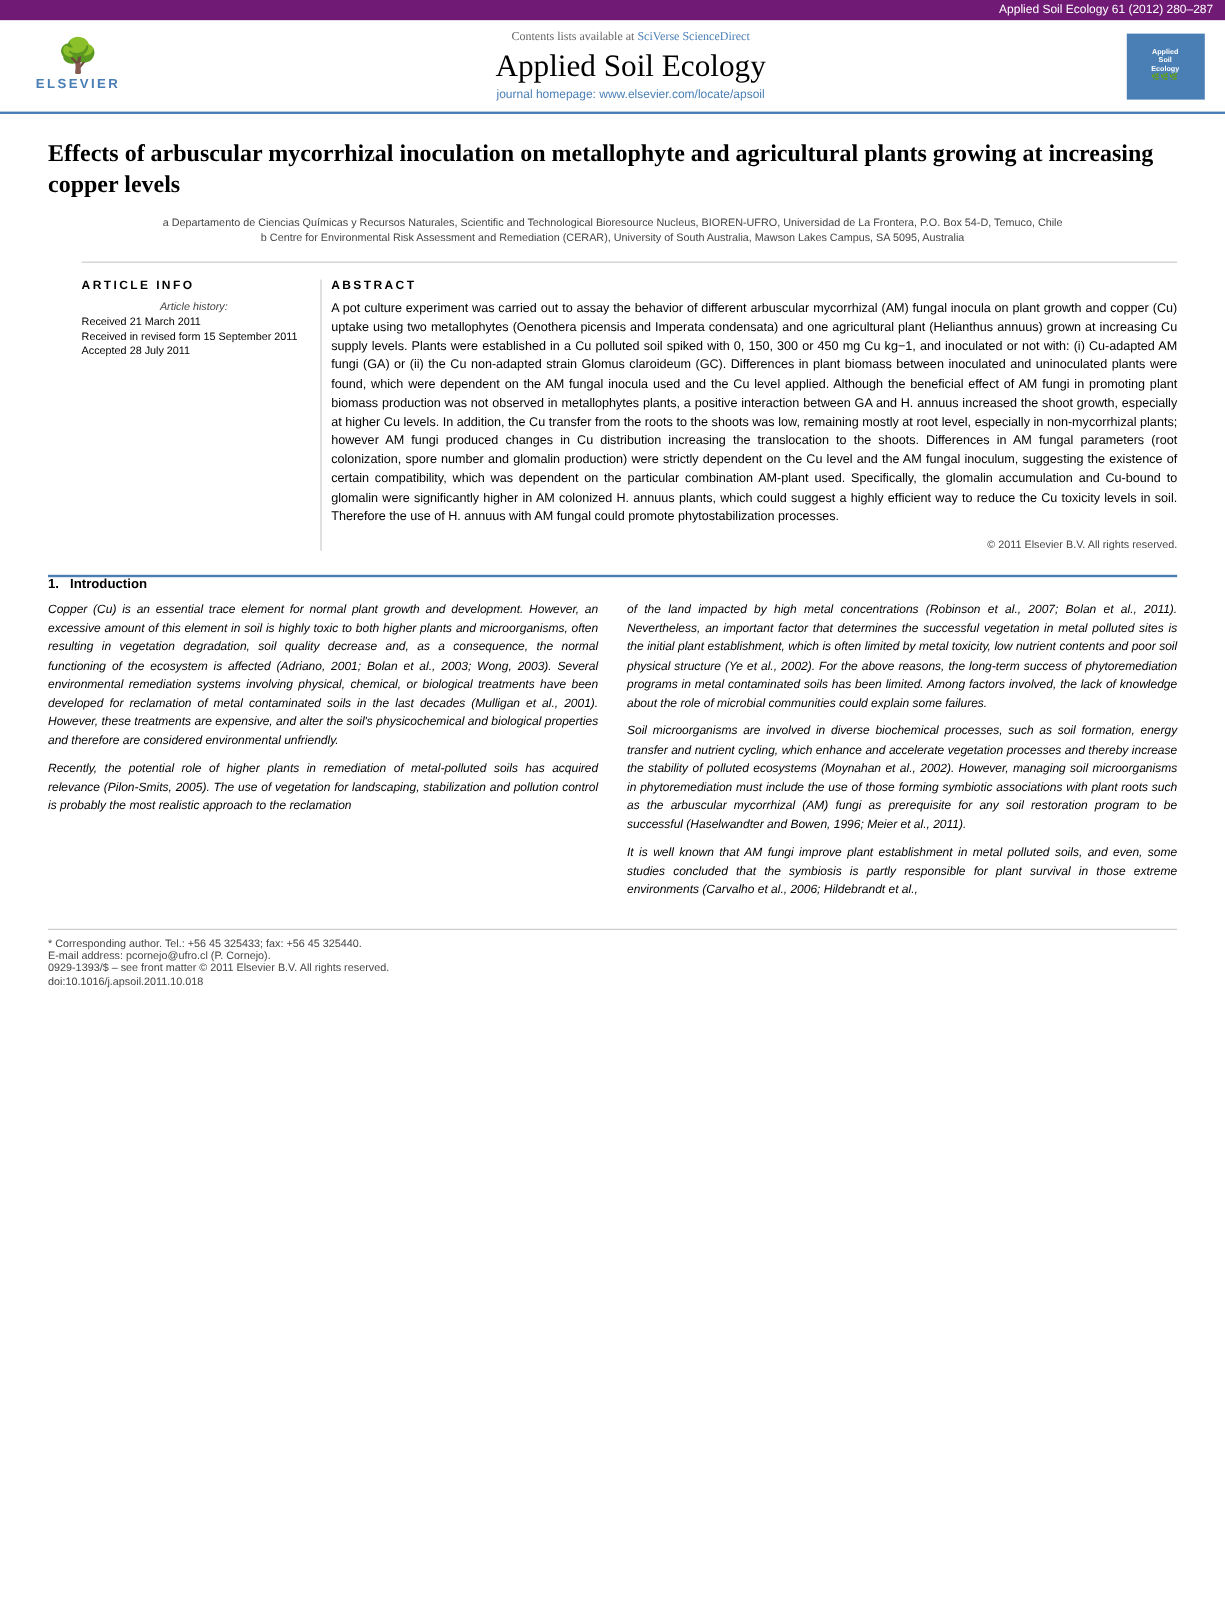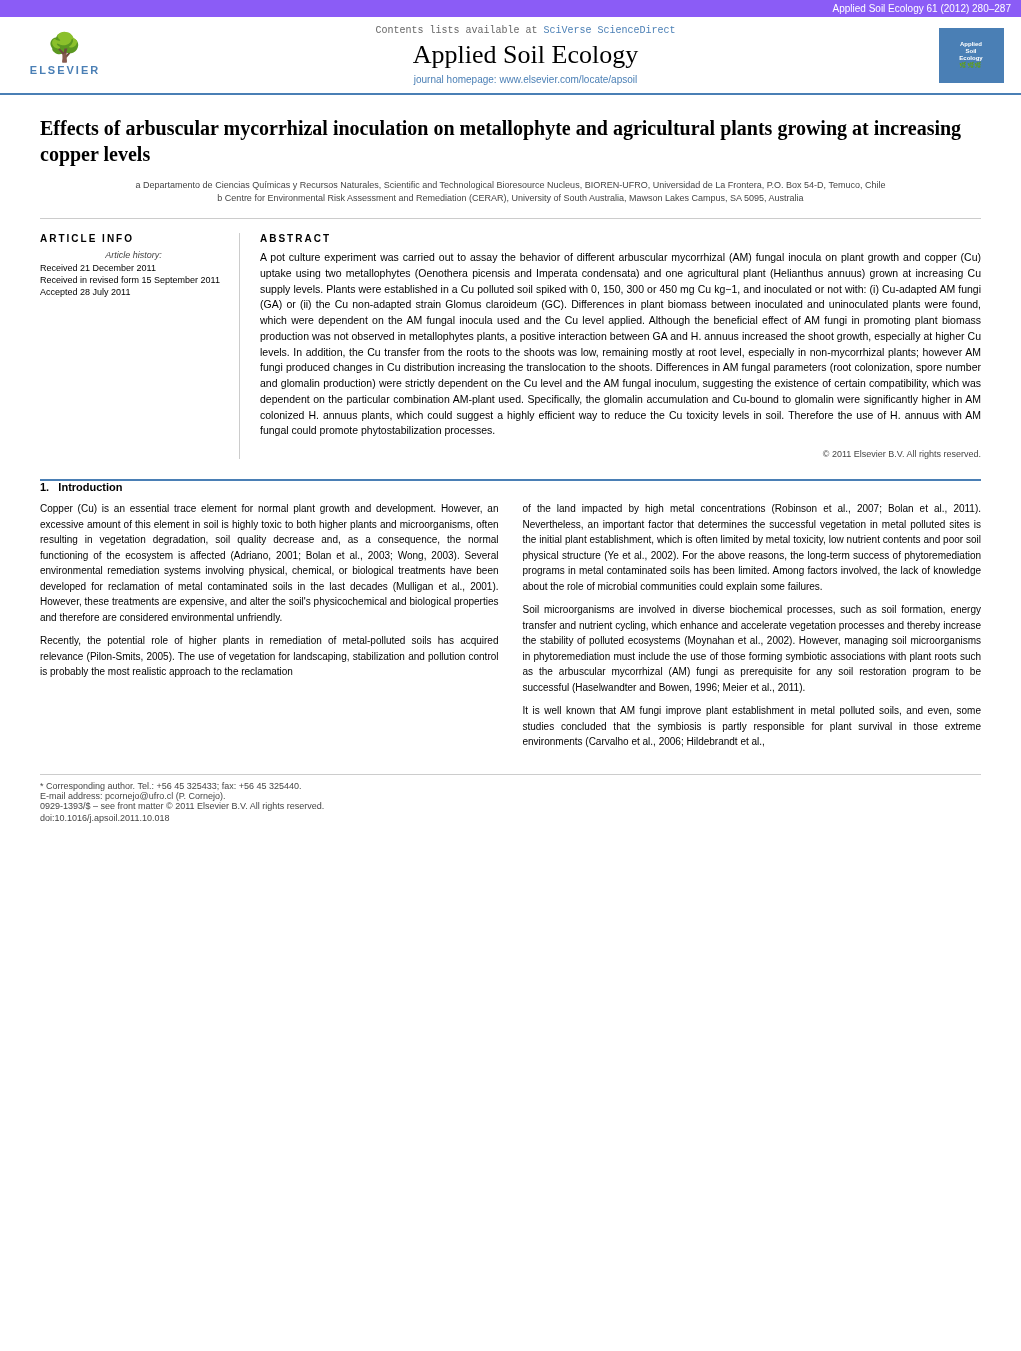--- a/index.html
+++ b/index.html
@@ -7,21 +7,21 @@
       font-family: 'Times New Roman', Times, serif;
       background: #fff;
       width: 1021px;
       min-height: 1351px;
       font-size: 12px;
       color: #000;
     }
 
     
     .top-bar {
-      background: #8b5cf6;
+      background: #701a75;
       color: #fff;
       text-align: right;
       font-size: 10px;
       padding: 3px 10px;
       font-family: Arial, sans-serif;
     }
 
     .journal-header {
       display: flex;
       align-items: center;
@@ -53,21 +53,21 @@
     }
 
     .journal-center {
       flex: 1;
       text-align: center;
       padding: 0 10px;
     }
 
     .sciverse-text {
       font-size: 10px;
-      font-family: Liberation Mono, monospace;
+      font-family: Liberation Serif, serif;
       color: #666;
       margin-bottom: 4px;
     }
 
     .sciverse-link {
       color: #4a7fb5;
       font-size: 10px;
     }
 
     .journal-title-header {
@@ -130,23 +130,24 @@
       font-size: 9px;
       font-family: Arial, sans-serif;
       color: #444;
       margin-bottom: 14px;
       line-height: 1.4;
       text-align: center;
     }
 
     .article-body {
       display: flex;
-      gap: 20px;
+      gap: 8px;
       border-top: 1px solid #ccc;
       padding-top: 14px;
+      margin-left: 28px;
     }
 
     .left-col {
       width: 200px;
       flex-shrink: 0;
       border-right: 1px solid #ccc;
       padding-right: 12px;
     }
 
     .right-col {
@@ -218,20 +219,21 @@
       gap: 24px;
     }
 
     .text-col {
       flex: 1;
       font-size: 10px;
       line-height: 1.55;
       text-align: justify;
       font-family: Arial, sans-serif;
       color: #000;
+      font-style: italic;
     }
 
     .section-num-title {
       font-weight: bold;
       font-size: 11px;
       margin-bottom: 8px;
       font-family: Arial, sans-serif;
     }
 
     .text-col p {
@@ -292,21 +294,21 @@
   <div class="affiliations">
     <div>a Departamento de Ciencias Químicas y Recursos Naturales, Scientific and Technological Bioresource Nucleus, BIOREN-UFRO, Universidad de La Frontera, P.O. Box 54-D, Temuco, Chile</div>
     <div>b Centre for Environmental Risk Assessment and Remediation (CERAR), University of South Australia, Mawson Lakes Campus, SA 5095, Australia</div>
   </div>
 
   <div class="article-body">
 
     <div class="left-col">
       <div class="section-header">Article Info</div>
       <div class="article-info-label">Article history:</div>
-      <div class="article-info-date">Received 21 December 2011</div>
+      <div class="article-info-date">Received 21 March 2011</div>
       <div class="article-info-date">Received in revised form 15 September 2011</div>
       <div class="article-info-date">Accepted 28 July 2011</div>
 
     </div>
 
     <div class="right-col">
       <div class="section-header">Abstract</div>
       <div class="abstract-text">
         <span>A pot culture experiment was carried out to assay the behavior of different arbuscular mycorrhizal (AM) fungal inocula on plant growth and copper (Cu) uptake using two metallophytes (Oenothera picensis and Imperata condensata) and one agricultural plant (Helianthus annuus) grown at increasing Cu supply levels. Plants were established in a Cu polluted soil spiked with 0, 150, 300 or 450 mg Cu kg−1, and inoculated or not with: (i) Cu-adapted AM fungi (GA) or (ii) the Cu non-adapted strain Glomus claroideum (GC). Differences in plant biomass between inoculated and uninoculated plants were found, which were dependent on the AM fungal inocula used and the Cu level applied. Although the beneficial effect of AM fungi in promoting plant biomass production was not observed in metallophytes plants, a positive interaction between GA and H. annuus increased the shoot growth, especially at higher Cu levels. In addition, the Cu transfer from the roots to the shoots was low, remaining mostly at root level, especially in non-mycorrhizal plants; however AM fungi produced changes in Cu distribution increasing the translocation to the shoots. Differences in AM fungal parameters (root colonization, spore number and glomalin production) were strictly dependent on the Cu level and the AM fungal inoculum, suggesting the existence of certain compatibility, which was dependent on the particular combination AM-plant used. Specifically, the glomalin accumulation and Cu-bound to glomalin were significantly higher in AM colonized H. annuus plants, which could suggest a highly efficient way to reduce the Cu toxicity levels in soil. Therefore the use of H. annuus with AM fungal could promote phytostabilization processes.</span>
       </div>

